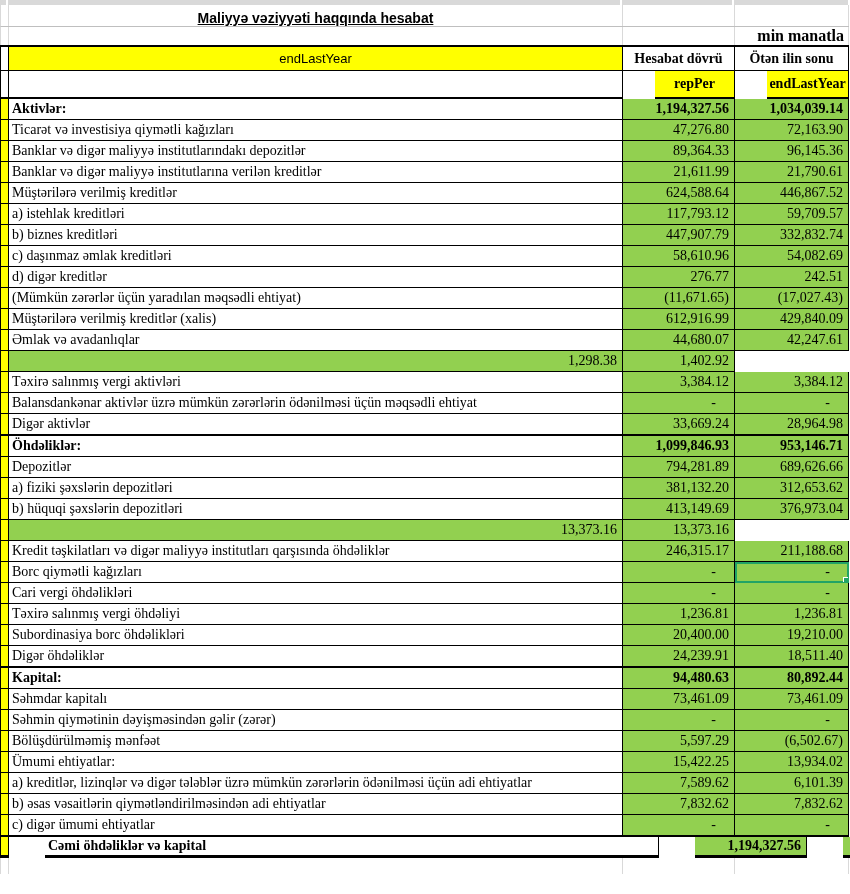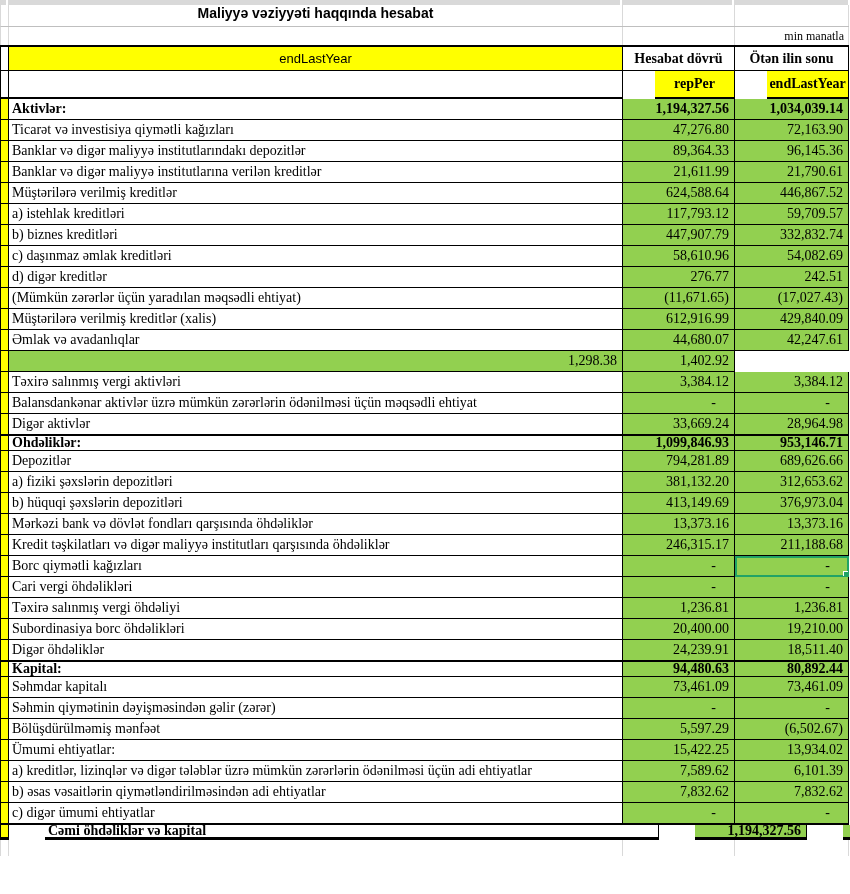--- a/index.html
+++ b/index.html
@@ -9,29 +9,29 @@
   
   .grid{display:grid;grid-template-columns:8px 614px 112px 114px;box-sizing:border-box;}
 
   
   .topstrip{height:5px;}
   .topstrip .cell{background:#d9d9d9;border-right:2px solid #fff;}
   .topstrip .cell:last-child{border-right:none;}
 
   
   .title-row{height:22px;border-left:1px solid #d9d9d9;border-bottom:1px solid #bfbfbf;}
-  .title-row .cell{border-right:1px solid #d9d9d9;display:flex;align-items:flex-start;}
+  .title-row .cell{border-right:1px solid #d9d9d9;display:flex;align-items:flex-end;text-decoration:underline;}
   .title-row .cell:last-child{border-right:1px solid #d9d9d9;}
   .title-text{width:100%;text-align:center;font-family:"Liberation Sans",sans-serif;
               font-weight:bold;font-size:14px;white-space:nowrap;}
 
   
   .unit-row{height:18px;border-left:1px solid #d9d9d9;}
   .unit-row .cell{border-right:1px solid #d9d9d9;display:flex;align-items:center;justify-content:flex-end;}
-  .unit-text{font-weight:normal;font-size:12px;padding-right:4px;white-space:nowrap;}
+  .unit-text{font-weight:bold;font-size:16px;padding-right:4px;white-space:nowrap;}
 
   
   .head-row{height:26px;border-top:2px solid #000;border-left:1px solid #000;}
   .head-row .cell{border-right:1px solid #000;border-bottom:1px solid #000;
                   display:flex;align-items:center;justify-content:center;background:#fff;box-sizing:border-box;}
   .head-label{background:#ffff00 !important;font-family:"Liberation Sans",sans-serif;font-size:13px;}
   .head-col{font-weight:bold;font-size:14px;white-space:nowrap;}
 
   
   .code-row{height:28px;border-left:1px solid #000;}
@@ -41,21 +41,21 @@
 
   
   .row{height:21px;border-left:1px solid #000;box-sizing:border-box;}
   .row .cell{border-right:1px solid #000;border-bottom:1px solid #000;box-sizing:border-box;
              display:flex;align-items:center;overflow:hidden;}
   .row .colA{background:#ffff00;}
   .row .label{background:#fff;font-size:14px;padding-left:3px;white-space:nowrap;}
   .row .val{background:#92d050;font-size:14px;justify-content:flex-end;padding-right:5px;white-space:nowrap;}
   .row .val.dash{padding-right:18px;}
   .row.bold .label,.row.bold .val{font-weight:bold;text-align:right;}
-  .row.section{border-top:1px solid #000;height:16px;}
+  .row.section{border-top:1px solid #000;height:22px;}
   .row.last{border-bottom:none;gap:36px;}
   .row.last .cell{border-bottom:3px solid #000;}
   .cell.selected{outline:2px solid #21a366;outline-offset:-2px;position:relative;z-index:3;}
   .cell.selected::after{content:"";position:absolute;right:-1px;bottom:-1px;width:4px;height:4px;
                         background:#21a366;border:1px solid #fff;z-index:4;}
 
   
   .bottom-fill{height:16px;border-left:1px solid #d9d9d9;}
   .bottom-fill .cell{border-right:1px solid #d9d9d9;}
 </style>
@@ -228,21 +228,20 @@
         <div class="cell val">312,653.62</div>
       </div>
       <div class="grid row">
         <div class="cell colA"></div>
         <div class="cell label">b) hüquqi şəxslərin depozitləri</div>
         <div class="cell val">413,149.69</div>
         <div class="cell val">376,973.04</div>
       </div>
       <div class="grid row">
         <div class="cell colA"></div>
-        <div class="cell label">Mərkəzi bank və dövlət fondları qarşısında öhdəliklər</div>
         <div class="cell val">13,373.16</div>
         <div class="cell val">13,373.16</div>
       </div>
       <div class="grid row">
         <div class="cell colA"></div>
         <div class="cell label">Kredit təşkilatları və digər maliyyə institutları qarşısında öhdəliklər</div>
         <div class="cell val">246,315.17</div>
         <div class="cell val">211,188.68</div>
       </div>
       <div class="grid row">

